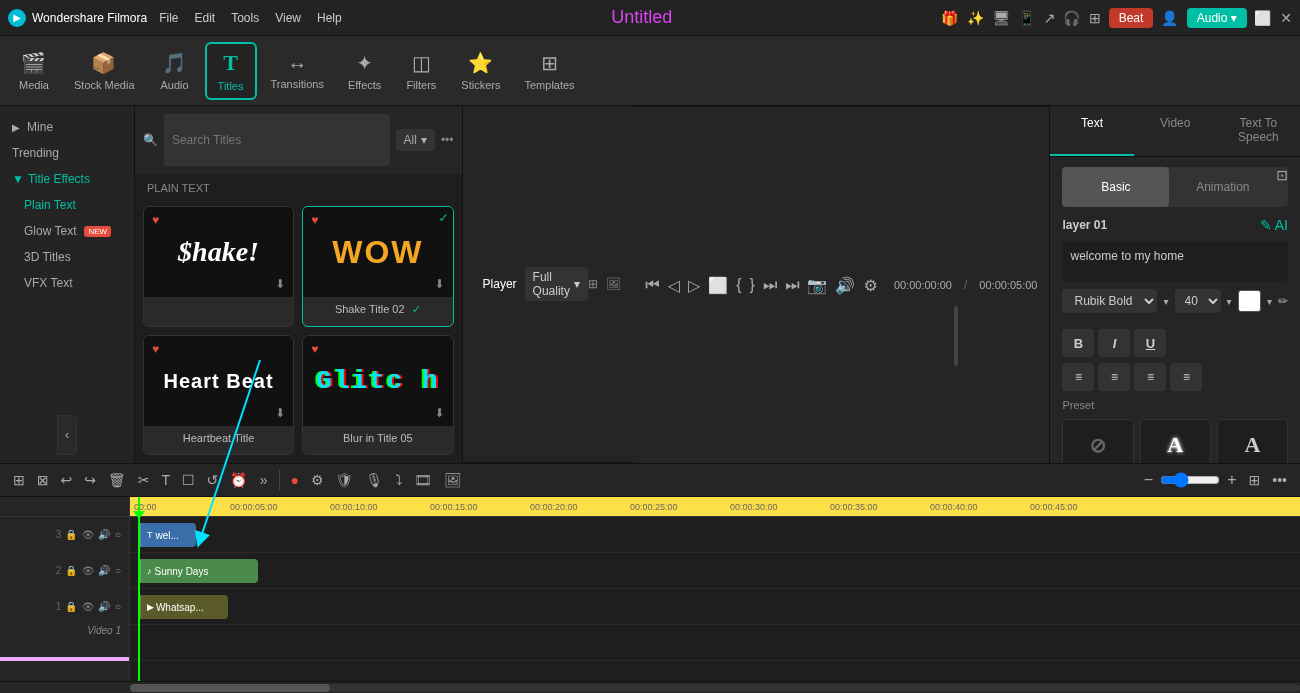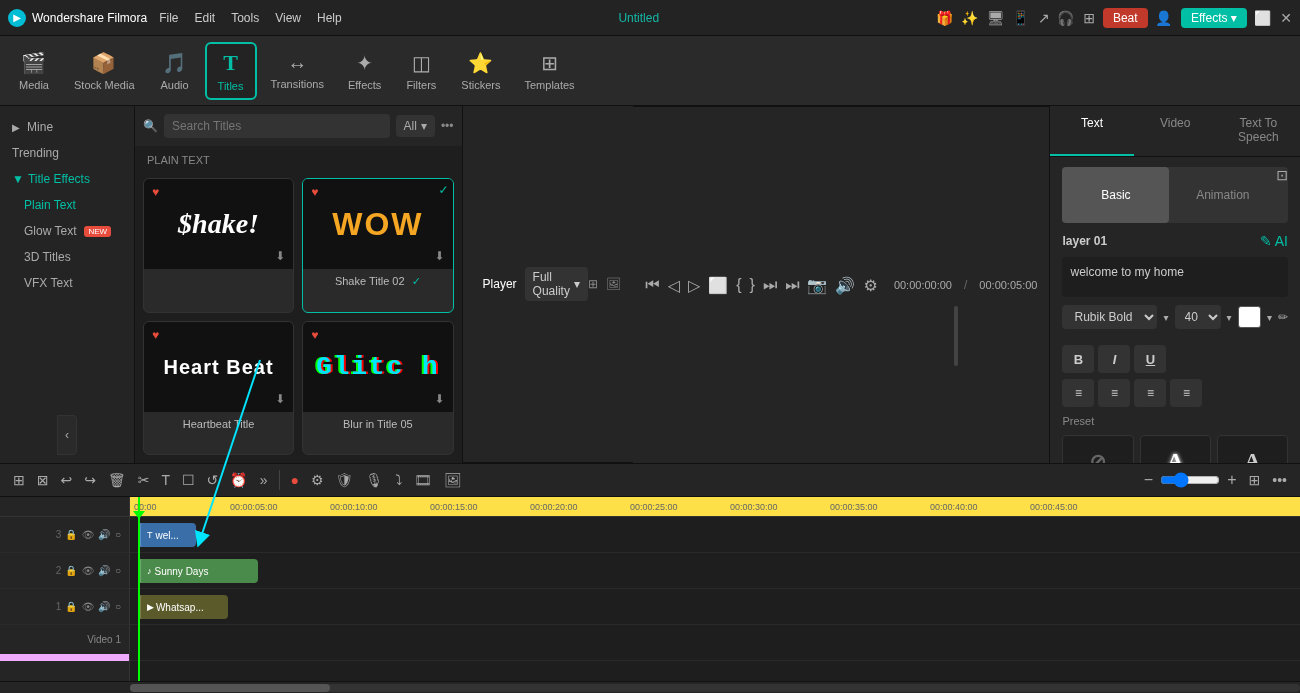--- a/index.html
+++ b/index.html
@@ -4,21 +4,21 @@
   <style>
     * { box-sizing: border-box; margin: 0; padding: 0; }
     body { background: #1a1a1a; color: #ccc; font-family: 'Segoe UI', Arial, sans-serif; font-size: 12px; width: 1300px; height: 693px; overflow: hidden; }
 
     
     .top-bar { display: flex; align-items: center; background: #232323; height: 36px; padding: 0 8px; gap: 12px; border-bottom: 1px solid #111; }
     .app-logo { display: flex; align-items: center; gap: 6px; color: #fff; font-size: 12px; }
     .app-logo .logo-icon { width: 18px; height: 18px; background: #00bcd4; border-radius: 50%; display: flex; align-items: center; justify-content: center; font-size: 10px; color: #fff; }
     .top-menu { display: flex; gap: 16px; color: #ccc; font-size: 12px; }
     .top-menu span { cursor: pointer; }
-    .top-bar-center { flex: 1; text-align: center; color: #14b8a6; font-size: 12px; }
+    .top-bar-center { flex: 1; text-align: center; color: #d946ef; font-size: 18px; }
     .top-bar-right { display: flex; align-items: center; gap: 8px; }
     .purchase-btn { background: #e74c3c; color: #fff; border: none; padding: 3px 10px; border-radius: 4px; cursor: pointer; font-size: 12px; }
     .export-btn { background: #00bfa5; color: #fff; border: none; padding: 3px 10px; border-radius: 4px; cursor: pointer; font-size: 12px; display: flex; align-items: center; gap: 4px; }
     .top-bar-icon { color: #aaa; font-size: 14px; cursor: pointer; }
 
     
     .toolbar { display: flex; align-items: center; background: #2a2a2a; height: 70px; border-bottom: 1px solid #111; padding: 0 8px; gap: 4px; }
     .tool-item { display: flex; flex-direction: column; align-items: center; justify-content: center; padding: 6px 10px; cursor: pointer; border-radius: 6px; gap: 4px; color: #aaa; font-size: 11px; min-width: 52px; }
     .tool-item.active { border: 2px solid #00bfa5; color: #00bfa5; background: #232323; }
     .tool-icon { font-size: 20px; }
@@ -28,21 +28,21 @@
     .sidebar-item { padding: 6px 12px; cursor: pointer; color: #aaa; font-size: 12px; border-radius: 4px; }
     .sidebar-item.active { color: #00bfa5; }
     .sidebar-header { display: flex; align-items: center; gap: 4px; padding: 6px 12px; color: #aaa; cursor: pointer; font-size: 12px; }
     .sidebar-header.expanded { color: #00bfa5; }
     .badge-new { background: #e74c3c; color: #fff; font-size: 8px; padding: 1px 4px; border-radius: 3px; margin-left: 4px; }
     .collapse-btn { width: 20px; height: 40px; background: #2a2a2a; border: 1px solid #333; display: flex; align-items: center; justify-content: center; cursor: pointer; color: #aaa; border-radius: 0 4px 4px 0; align-self: center; margin-top: auto; }
 
     
     .titles-panel { width: 480px; background: #1e1e1e; border-right: 1px solid #111; display: flex; flex-direction: column; }
     .panel-search { display: flex; align-items: center; padding: 8px; gap: 6px; background: #252525; }
-    .search-input { flex: 1; background: #333; border: none; border-radius: 4px; padding: 5px 8px; color: #ccc; font-size: 12px; outline: none; }
+    .search-input { flex: 1; background: #333; border: none; border-radius: 4px; padding: 19px 8px; color: #ccc; font-size: 12px; outline: none; }
     .search-icon { color: #888; }
     .all-filter { background: #333; color: #aaa; border: none; border-radius: 4px; padding: 4px 8px; font-size: 12px; cursor: pointer; display: flex; align-items: center; gap: 4px; }
     .panel-section-label { padding: 8px 12px 4px; color: #888; font-size: 11px; text-transform: uppercase; }
     .titles-grid { display: grid; grid-template-columns: 1fr 1fr; gap: 8px; padding: 8px; overflow-y: auto; flex: 1; }
     .title-card { background: #2a2a2a; border-radius: 6px; overflow: hidden; cursor: pointer; border: 1px solid #333; position: relative; }
     .title-card-preview { height: 90px; display: flex; align-items: center; justify-content: center; background: #1a1a1a; position: relative; }
     .title-card-label { padding: 6px 8px; font-size: 11px; color: #bbb; text-align: center; }
     .heart-icon { position: absolute; top: 6px; left: 8px; color: #e74c3c; font-size: 12px; }
     .download-icon { position: absolute; bottom: 6px; right: 8px; color: #888; font-size: 12px; }
     .checkmark { position: absolute; top: 4px; right: 4px; color: #00bfa5; font-size: 14px; }
@@ -84,21 +84,21 @@
     .format-row { display: flex; gap: 4px; margin-bottom: 6px; }
     .format-btn { background: #333; border: none; color: #ccc; width: 32px; height: 28px; border-radius: 4px; cursor: pointer; font-size: 13px; font-weight: bold; }
     .align-row { display: flex; gap: 4px; margin-bottom: 8px; }
     .align-btn { background: #333; border: none; color: #ccc; width: 32px; height: 28px; border-radius: 4px; cursor: pointer; font-size: 12px; }
     .preset-label { color: #888; font-size: 11px; margin-bottom: 8px; }
     .preset-grid { display: grid; grid-template-columns: repeat(3, 1fr); gap: 6px; margin-bottom: 8px; }
     .preset-item { background: #1e1e1e; border-radius: 4px; height: 52px; display: flex; align-items: center; justify-content: center; cursor: pointer; border: 1px solid #333; font-size: 22px; font-weight: bold; }
 
     
     .sub-tabs { display: flex; gap: 0; background: #333; border-radius: 4px; margin-bottom: 10px; }
-    .sub-tab { flex: 1; text-align: center; padding: 21px; font-size: 12px; color: #888; cursor: pointer; border-radius: 4px; }
+    .sub-tab { flex: 1; text-align: center; padding: 13px; font-size: 12px; color: #888; cursor: pointer; border-radius: 4px; }
     .sub-tab.active { background: #555; color: #fff; }
     .timeline-tool-btn { background: none; border: none; color: #aaa; cursor: pointer; font-size: 14px; padding: 3px 5px; border-radius: 3px; }
     .track-icon { font-size: 10px; cursor: pointer; color: #888; }
     .track-clip { position: absolute; height: 24px; top: 6px; border-radius: 4px; display: flex; align-items: center; padding: 0 6px; font-size: 10px; color: #fff; overflow: hidden; white-space: nowrap; cursor: pointer; }
     .clip-title { background: #3a6ea8; }
 
     
     ::-webkit-scrollbar { width: 4px; height: 4px; }
     ::-webkit-scrollbar-track { background: #1a1a1a; }
     ::-webkit-scrollbar-thumb { background: #444; border-radius: 2px; }
@@ -122,21 +122,21 @@
   <div class="top-bar-right">
     <span class="top-bar-icon">🎁</span>
     <span class="top-bar-icon">✨</span>
     <span class="top-bar-icon">🖥</span>
     <span class="top-bar-icon">📱</span>
     <span class="top-bar-icon">↗</span>
     <span class="top-bar-icon">🎧</span>
     <span class="top-bar-icon">⊞</span>
     <button class="purchase-btn" style="background:#c0392b;">Beat</button>
     <span class="top-bar-icon">👤</span>
-    <button class="export-btn">Effects ▾</button>
+    <button class="export-btn">Audio ▾</button>
     <span class="top-bar-icon">⬜</span>
     <span class="top-bar-icon">✕</span>
   </div>
 </div>
 
 <div class="toolbar">
   <div class="tool-item">
     <span class="tool-icon">🎬</span>
     <span>Media</span>
   </div>
@@ -417,21 +417,21 @@
       </div>
 
       <div style="display:flex; align-items:center; justify-content:flex-end; gap:4px; padding-right:8px; height:36px; border-bottom:1px solid #2a2a2a;">
         <span style="font-size:10px;color:#666;">1</span>
         <span class="track-icon">🔒</span>
         <span class="track-icon">👁</span>
         <span class="track-icon">🔊</span>
         <span class="track-icon">○</span>
       </div>
 
-      <div style="height:36px; display:flex; align-items:center; justify-content:flex-end; padding-right:8px; border-bottom:7px solid #f0abfc;">
+      <div style="height:36px; display:flex; justify-content:flex-end; padding-right:8px; border-bottom:4px solid #f0abfc;font-style:italic;">
         <span style="font-size:10px; color:#888;">Video 1</span>
       </div>
     </div>
 
     <div style="flex:1; position:relative; overflow:hidden;">
 
       <div style="height:20px; background:#fde047; border-bottom:1px solid #333; position:relative; display:flex; align-items:center;">
         <span style="position:absolute; left:4px; color:#666; font-size:9px;">00:00</span>
         <span style="position:absolute; left:100px; color:#666; font-size:9px;">00:00:05:00</span>
         <span style="position:absolute; left:200px; color:#666; font-size:9px;">00:00:10:00</span>

